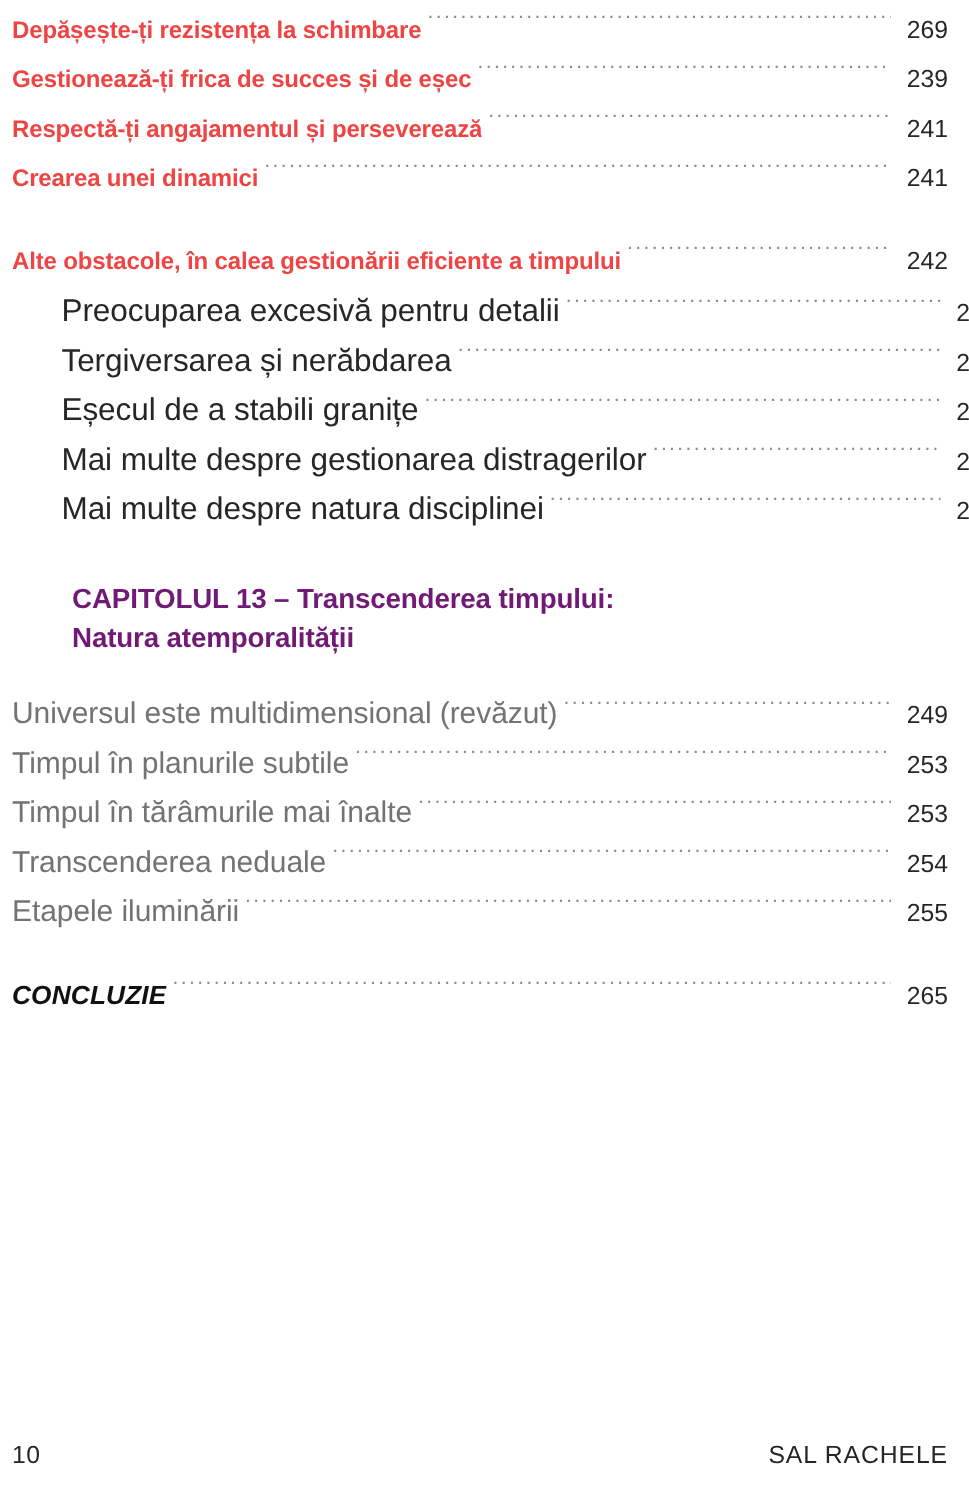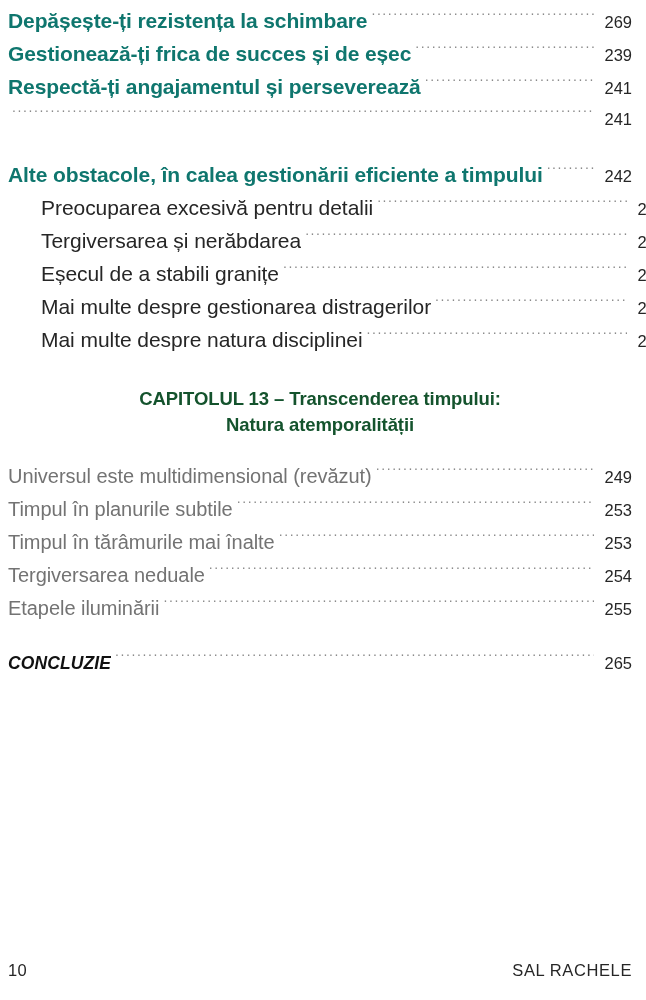--- a/index.html
+++ b/index.html
@@ -72,23 +72,23 @@
     width: 34px;
     text-align: right;
     font-size: 16.5px;
     color: #262626;
     font-weight: 400;
   }
 
   
   .lvl-bold .toc-title {
     font-weight: 700;
-    font-size: 21px;
+    font-size: 16px;
     letter-spacing: -0.1px;
-    color: #0f766e;
+    color: #ef4444;
   }
   .lvl-bold .toc-page {
     font-weight: 400;
   }
 
   .lvl-plain .toc-title {
     font-weight: 400;
     font-size: 20px;
     color: #737373;
     letter-spacing: -0.05px;
@@ -112,25 +112,25 @@
     font-style: italic;
   }
 
   
   .gap-sm { height: 17px; }
   .gap-md { height: 22px; }
   .gap-lg { height: 30px; }
 
   
   .chapter-heading {
-    text-align: center;
+    text-align: left;
     font-weight: 700;
     font-size: 18.5px;
     line-height: 26px;
-    color: #14532d;
+    color: #701a75;
     letter-spacing: -0.1px;
     padding: 0 40px;
   }
   .chapter-heading .ch-line { display: block; }
 
   
   .footer {
     position: absolute;
     left: 8px;
     right: 14px;
@@ -162,20 +162,21 @@
         <span class="toc-title">Gestionează-ți frica de succes și de eșec</span>
         <span class="toc-leader"></span>
         <span class="toc-page">239</span>
       </div>
       <div class="toc-row lvl-bold">
         <span class="toc-title">Respectă-ți angajamentul și perseverează</span>
         <span class="toc-leader"></span>
         <span class="toc-page">241</span>
       </div>
       <div class="toc-row lvl-bold">
+        <span class="toc-title">Crearea unei dinamici</span>
         <span class="toc-leader"></span>
         <span class="toc-page">241</span>
       </div>
     </div>
 
     <div class="gap-md"></div>
 
     <div>
       <div class="toc-row lvl-bold">
         <span class="toc-title">Alte obstacole, în calea gestionării eficiente a timpului</span>
@@ -228,21 +229,21 @@
         <span class="toc-title">Timpul în planurile subtile</span>
         <span class="toc-leader"></span>
         <span class="toc-page">253</span>
       </div>
       <div class="toc-row lvl-plain">
         <span class="toc-title">Timpul în tărâmurile mai înalte</span>
         <span class="toc-leader"></span>
         <span class="toc-page">253</span>
       </div>
       <div class="toc-row lvl-plain">
-        <span class="toc-title">Tergiversarea neduale</span>
+        <span class="toc-title">Transcenderea neduale</span>
         <span class="toc-leader"></span>
         <span class="toc-page">254</span>
       </div>
       <div class="toc-row lvl-plain">
         <span class="toc-title">Etapele iluminării</span>
         <span class="toc-leader"></span>
         <span class="toc-page">255</span>
       </div>
     </div>
 

